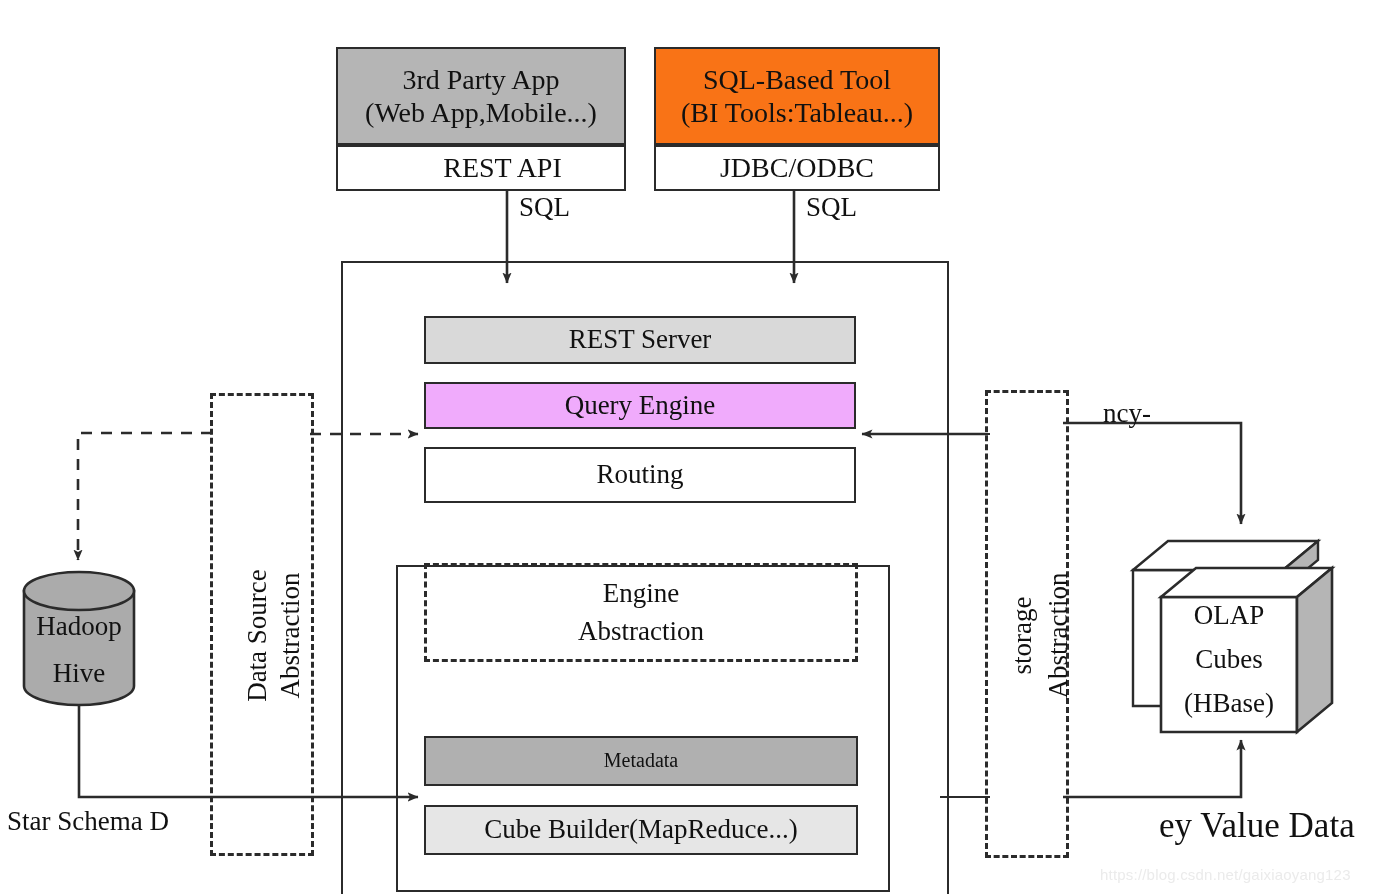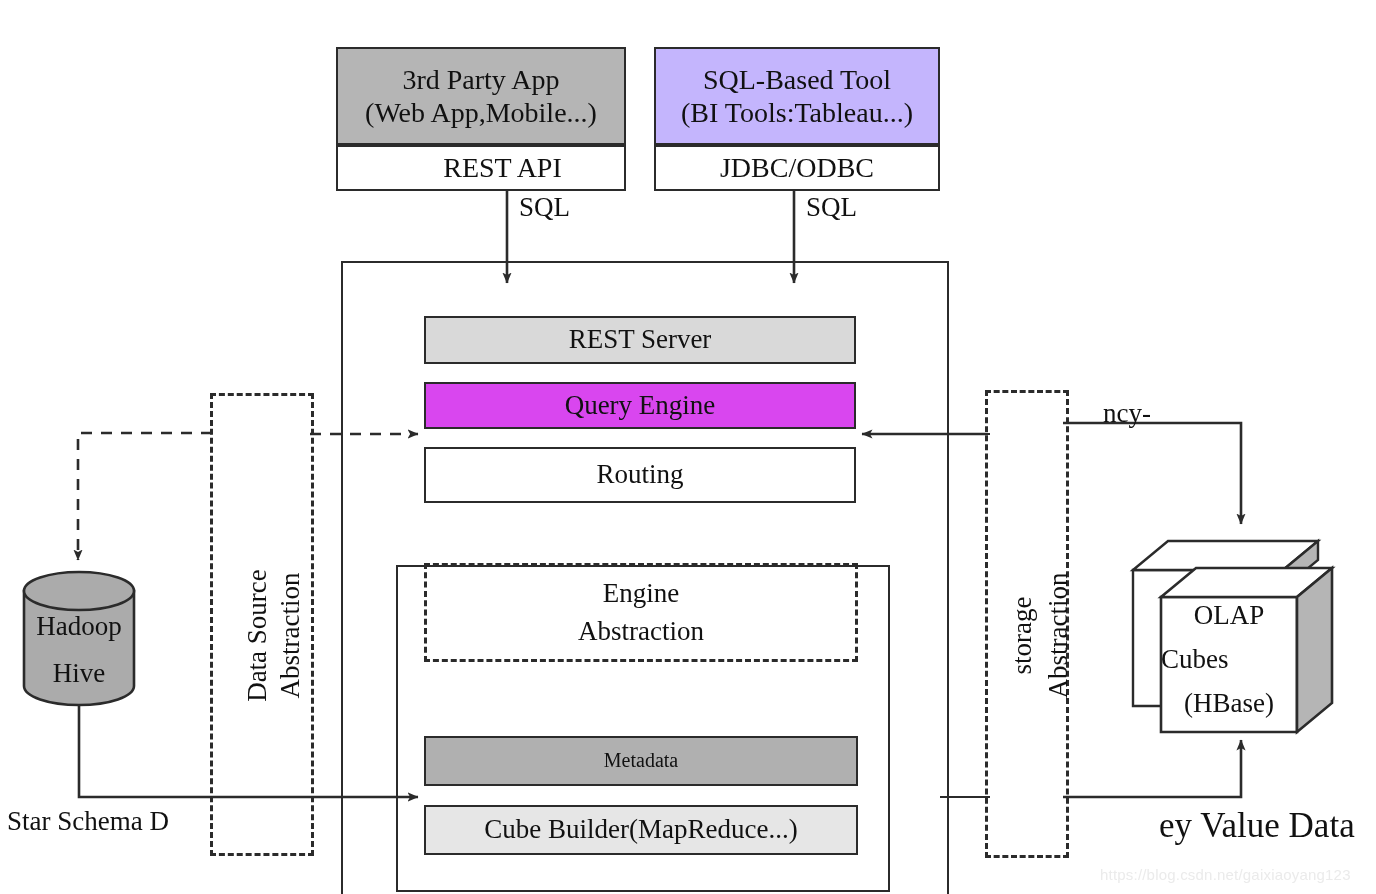--- a/index.html
+++ b/index.html
@@ -114,38 +114,38 @@
   </svg>
 
   <div class="node solid-box" style="left:336px; top:14px; width:290px; height:98px; background:#b5b5b5; font-size:28px;">
     <div>3rd Party App</div>
     <div>(Web App,Mobile...)</div>
   </div>
   <div class="node solid-box" style="left:336px; top:112px; width:290px; height:46px; background:#ffffff; font-size:28px;padding-left:43px;">
     <div>REST API</div>
   </div>
 
-  <div class="node solid-box" style="left:654px; top:14px; width:286px; height:98px; background:#c4b5fd; font-size:28px;">
+  <div class="node solid-box" style="left:654px; top:14px; width:286px; height:98px; background:#f97316; font-size:28px;">
     <div>SQL-Based Tool</div>
     <div>(BI Tools:Tableau...)</div>
   </div>
   <div class="node solid-box" style="left:654px; top:112px; width:286px; height:46px; background:#ffffff; font-size:28px;">
     <div>JDBC/ODBC</div>
   </div>
 
   <div class="label-free" style="left:519px; top:192px; font-size:27px;">SQL</div>
   <div class="label-free" style="left:806px; top:192px; font-size:27px;">SQL</div>
 
   <div class="solid-box" style="position:absolute; left:341px; top:228px; width:604px; height:645px; background:transparent;"></div>
 
   <div class="node solid-box" style="left:424px; top:283px; width:432px; height:48px; background:#d9d9d9; font-size:27px;">
     <div>REST Server</div>
   </div>
 
-  <div class="node solid-box" style="left:424px; top:349px; width:432px; height:47px; background:#d946ef; font-size:27px;">
+  <div class="node solid-box" style="left:424px; top:349px; width:432px; height:47px; background:#f0abfc; font-size:27px;">
     <div>Query Engine</div>
   </div>
 
   <div class="node solid-box" style="left:424px; top:414px; width:432px; height:56px; background:#ffffff; font-size:27px;">
     <div>Routing</div>
   </div>
 
   <div class="solid-box" style="position:absolute; left:396px; top:532px; width:490px; height:323px; background:transparent;"></div>
 
   <div class="node dashed-box" style="left:424px; top:563px; width:434px; height:99px; font-size:27px;">
@@ -172,18 +172,18 @@
 
   <div class="dashed-box" style="position:absolute; left:985px; top:390px; width:78px; height:462px;"></div>
   <div class="vert-label" style="left:942px; top:620px; width:160px; text-align:center; font-size:27px; transform:rotate(-90deg);">storage</div>
   <div class="vert-label" style="left:978px; top:620px; width:160px; text-align:center; font-size:27px; transform:rotate(-90deg);">Abstraction</div>
 
   <div class="label-free" style="left:1103px; top:398px; font-size:27px;">ncy-</div>
 
   <div class="label-free" style="left:1159px; top:806px; font-size:35px;">ey Value Data</div>
 
   <div class="label-free" style="left:1161px; top:600px; width:136px; text-align:center; font-size:27px;">OLAP</div>
-  <div class="label-free" style="left:1161px; top:644px; width:136px; font-size:27px;">Cubes</div>
+  <div class="label-free" style="left:1161px; top:644px; width:136px; text-align:center; font-size:27px;">Cubes</div>
   <div class="label-free" style="left:1161px; top:688px; width:136px; text-align:center; font-size:27px;">(HBase)</div>
 
   <div class="watermark" style="left:1100px; top:866px;">https://blog.csdn.net/gaixiaoyang123</div>
 
 </div>
 
 </body></html>

